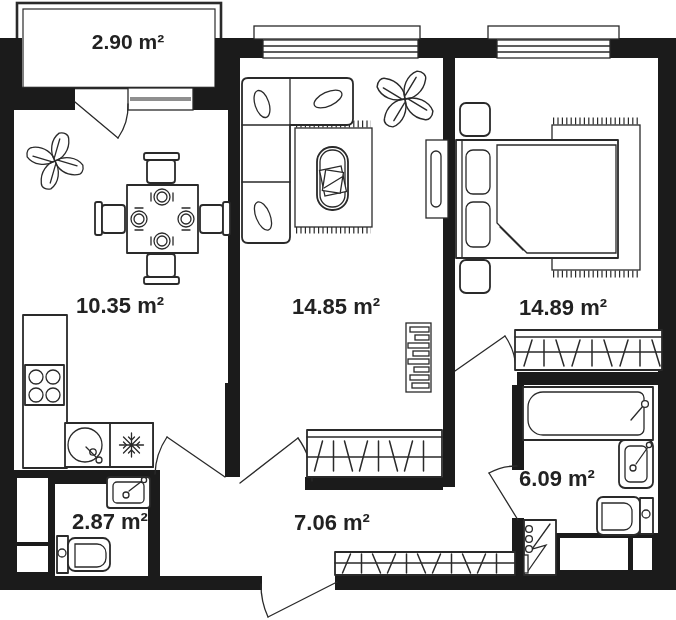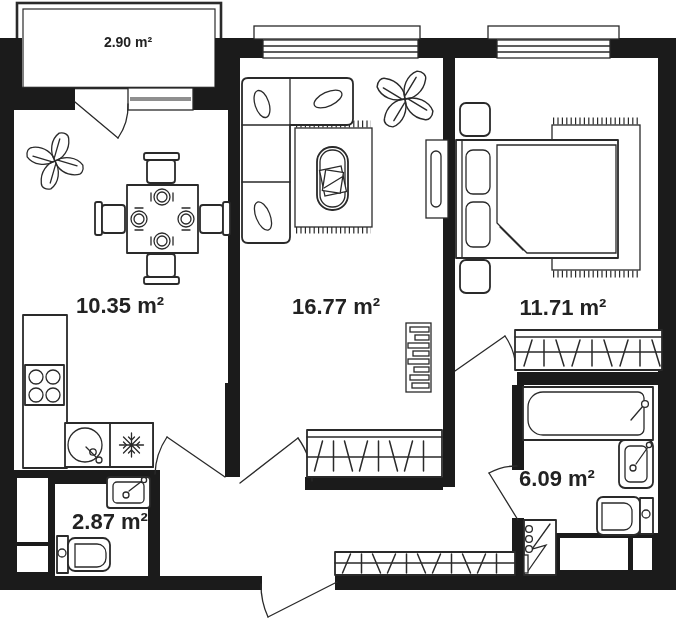--- a/index.html
+++ b/index.html
@@ -9,21 +9,21 @@
   .wall{fill:var(--wall,#1b1b1b);stroke:none;}
   .cut{fill:var(--bg,#fff);stroke:none;}
   .lnt{fill:none;stroke:var(--line,#2a2a2a);stroke-width:1.3;stroke-linecap:round;}
   .fw{fill:#fff;stroke:var(--line,#2a2a2a);stroke-width:1.8;stroke-linejoin:round;}
   .fwt{fill:#fff;stroke:var(--line,#2a2a2a);stroke-width:1.3;}
   .glass{stroke:var(--glass,#8a8a8a);stroke-width:4;fill:none;}
   .fringe{stroke:var(--line,#2a2a2a);stroke-width:7;stroke-dasharray:1.2 3.2;fill:none;}
   .hatch line{stroke:var(--line,#2a2a2a);stroke-width:1.5;stroke-linecap:round;}
   .area-label{position:absolute;transform:translate(-50%,-50%);white-space:nowrap;
        font-weight:bold;font-size:22px;color:var(--label,#222);letter-spacing:0px;}
-  .lbl-sm{font-size:14px;}
+  .lbl-sm{font-size:21px;}
 </style>
 </head>
 <body>
 
 <div id="plan">
 <svg width="676" height="620" viewBox="0 0 676 620">
 
   <g>
     <rect x="17" y="3" width="204" height="85" fill="none" stroke="#2a2a2a" stroke-width="2.6"></rect>
     <rect x="23" y="9" width="192" height="79" fill="none" stroke="#2a2a2a" stroke-width="1.2"></rect>
@@ -315,17 +315,18 @@
   <g>
     <rect class="fw" x="57" y="536" width="11" height="37"></rect>
     <rect class="fw" x="68" y="538" width="42" height="33" rx="7"></rect>
     <path class="fwt" d="M75,544 h22 a9,9 0 0 1 9,9 v5 a9,9 0 0 1 -9,9 h-22 Z"></path>
     <circle class="fwt" cx="62" cy="553" r="4"></circle>
   </g>
 </svg>
 
   <div class="area-label lbl-sm" style="left:128px;top:42px;">2.90 m²</div>
   <div class="area-label" style="left:120px;top:306px;">10.35 m²</div>
-  <div class="area-label" style="left:336px;top:307px;">16.77 m²</div>
-  <div class="area-label" style="left:563px;top:308px;">11.71 m²</div>
+  <div class="area-label" style="left:336px;top:307px;">14.85 m²</div>
+  <div class="area-label" style="left:563px;top:308px;">14.89 m²</div>
+  <div class="area-label" style="left:332px;top:523px;">7.06 m²</div>
   <div class="area-label" style="left:110px;top:522px;">2.87 m²</div>
   <div class="area-label" style="left:557px;top:479px;">6.09 m²</div>
 </div>
 
 </body></html>

